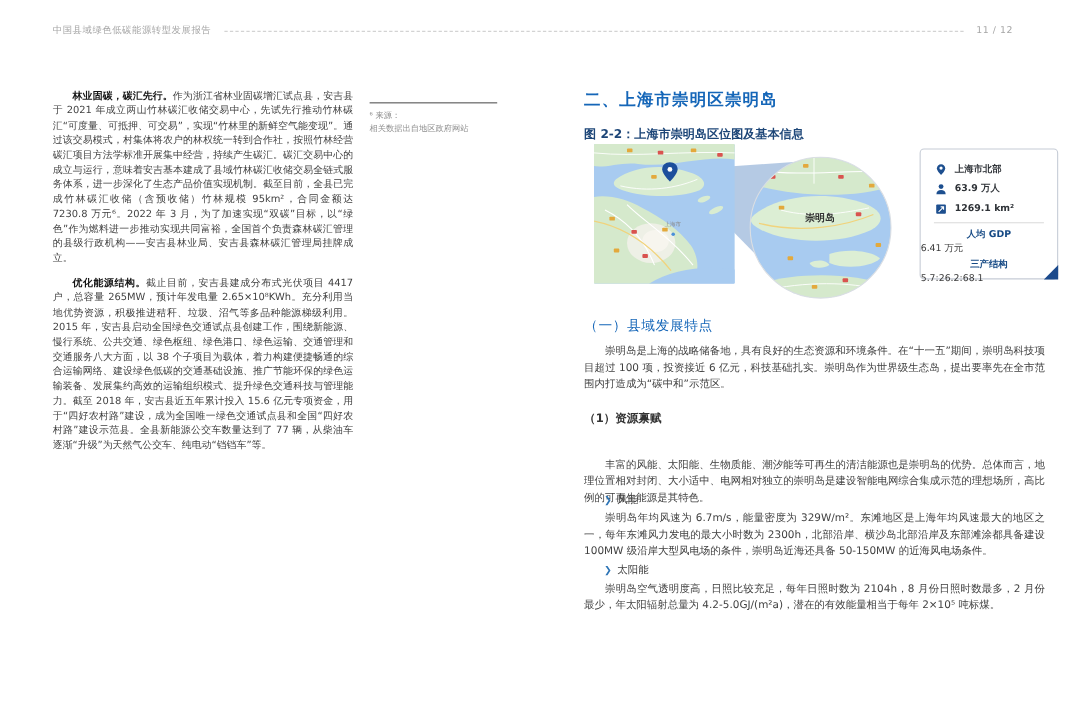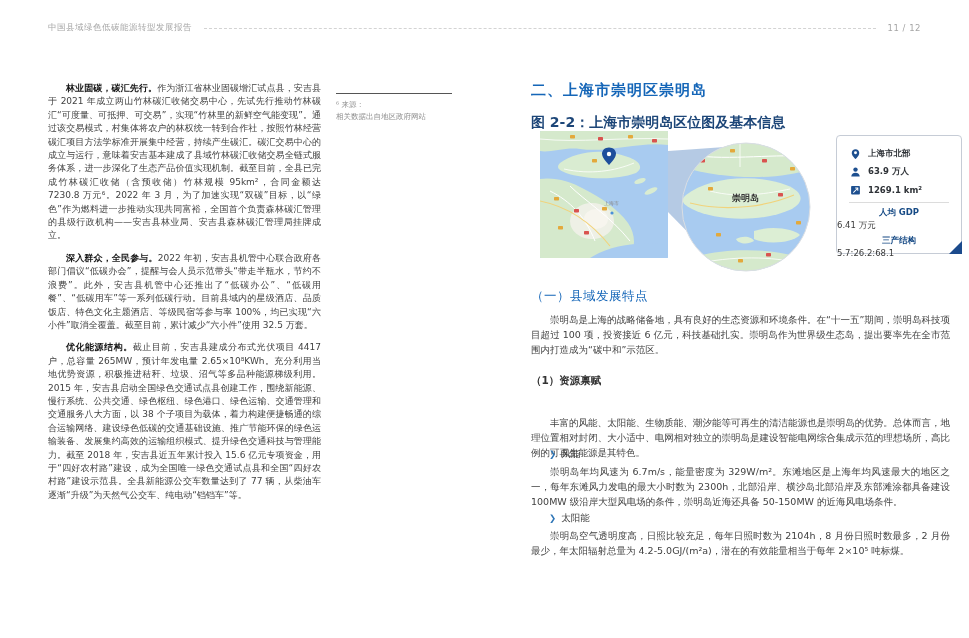--- a/index.html
+++ b/index.html
@@ -21,21 +21,21 @@
   .col-left p{margin:0 0 9px 0;text-indent:2em;}
   .col-left b.lead{color:#141414;}
 
   
   .fn-rule{position:absolute;left:336px;top:93px;width:116px;border-top:1px solid #555;}
   .footnote{position:absolute;left:336px;top:99px;width:122px;
             font-size:7.5px;line-height:11.5px;color:#8f8f8f;}
 
   
   .r-title{position:absolute;left:531px;top:81px;font-size:15px;font-weight:bold;color:#1566b8;letter-spacing:1px;}
-  .fig-cap{position:absolute;left:531px;top:114px;font-size:14px;font-weight:bold;color:#1d4678;}
+  .fig-cap{position:absolute;left:531px;top:114px;font-size:11px;font-weight:bold;color:#1d4678;}
   .fig{position:absolute;left:540px;top:131px;width:285px;height:152px;}
 
   
   .card{position:absolute;left:836px;top:135px;width:126px;height:119px;box-sizing:border-box;
         background:#fff;border:1px solid #c6ccd6;border-radius:4px;font-size:8.5px;color:#2f3338;}
   .card .rows{padding:9px 0 0 13px;}
   .card .row{display:flex;align-items:center;gap:7px;height:18px;font-weight:bold;}
   .card .row svg{flex:0 0 auto;}
   .card .div{margin:3px 12px 4px 12px;border-top:1px solid #dcdcdc;}
   .card .c-label{text-align:center;font-weight:bold;color:#164a85;}
@@ -65,21 +65,20 @@
 <div class="canvas">
 
   <div class="hdr">
     <span>中国县域绿色低碳能源转型发展报告</span>
     <span class="hdr-rule"></span>
     <span>11 / 12</span>
   </div>
 
   <div class="col-left">
     <p><b class="lead">林业固碳，碳汇先行。</b><span>作为浙江省林业固碳增汇试点县，安吉县于 2021 年成立两山竹林碳汇收储交易中心，先试先行推动竹林碳汇“可度量、可抵押、可交易”，实现“竹林里的新鲜空气能变现”。通过该交易模式，村集体将农户的林权统一转到合作社，按照竹林经营碳汇项目方法学标准开展集中经营，持续产生碳汇。碳汇交易中心的成立与运行，意味着安吉基本建成了县域竹林碳汇收储交易全链式服务体系，进一步深化了生态产品价值实现机制。截至目前，全县已完成竹林碳汇收储（含预收储）竹林规模 95km²，合同金额达 7230.8 万元⁶。2022 年 3 月，为了加速实现“双碳”目标，以“绿色”作为燃料进一步推动实现共同富裕，全国首个负责森林碳汇管理的县级行政机构——安吉县林业局、安吉县森林碳汇管理局挂牌成立。</span></p>
-    <p><b class="lead">深入群众，全民参与。</b><span>2022 年初，安吉县机管中心联合政府各部门倡议“低碳办会”，提醒与会人员示范带头“带走半瓶水，节约不浪费”。此外，安吉县机管中心还推出了“低碳办公”、“低碳用餐”、“低碳用车”等一系列低碳行动。目前县域内的星级酒店、品质饭店、特色文化主题酒店、等级民宿等参与率 100%，均已实现“六小件”取消全覆盖。截至目前，累计减少“六小件”使用 32.5 万套。</span></p>
     <p><b class="lead">优化能源结构。</b><span>截止目前，安吉县建成分布式光伏项目 4417 户，总容量 265MW，预计年发电量 2.65×10⁸KWh。充分利用当地优势资源，积极推进秸秆、垃圾、沼气等多品种能源梯级利用。2015 年，安吉县启动全国绿色交通试点县创建工作，围绕新能源、慢行系统、公共交通、绿色枢纽、绿色港口、绿色运输、交通管理和交通服务八大方面，以 38 个子项目为载体，着力构建便捷畅通的综合运输网络、建设绿色低碳的交通基础设施、推广节能环保的绿色运输装备、发展集约高效的运输组织模式、提升绿色交通科技与管理能力。截至 2018 年，安吉县近五年累计投入 15.6 亿元专项资金，用于“四好农村路”建设，成为全国唯一绿色交通试点县和全国“四好农村路”建设示范县。全县新能源公交车数量达到了 77 辆，从柴油车逐渐“升级”为天然气公交车、纯电动“铛铛车”等。</span></p>
   </div>
 
   <div class="fn-rule"></div>
   <div class="footnote">
     <div>⁶ 来源：</div>
     <div>相关数据出自地区政府网站</div>
   </div>
 
   <div class="r-title">二、上海市崇明区崇明岛</div>

